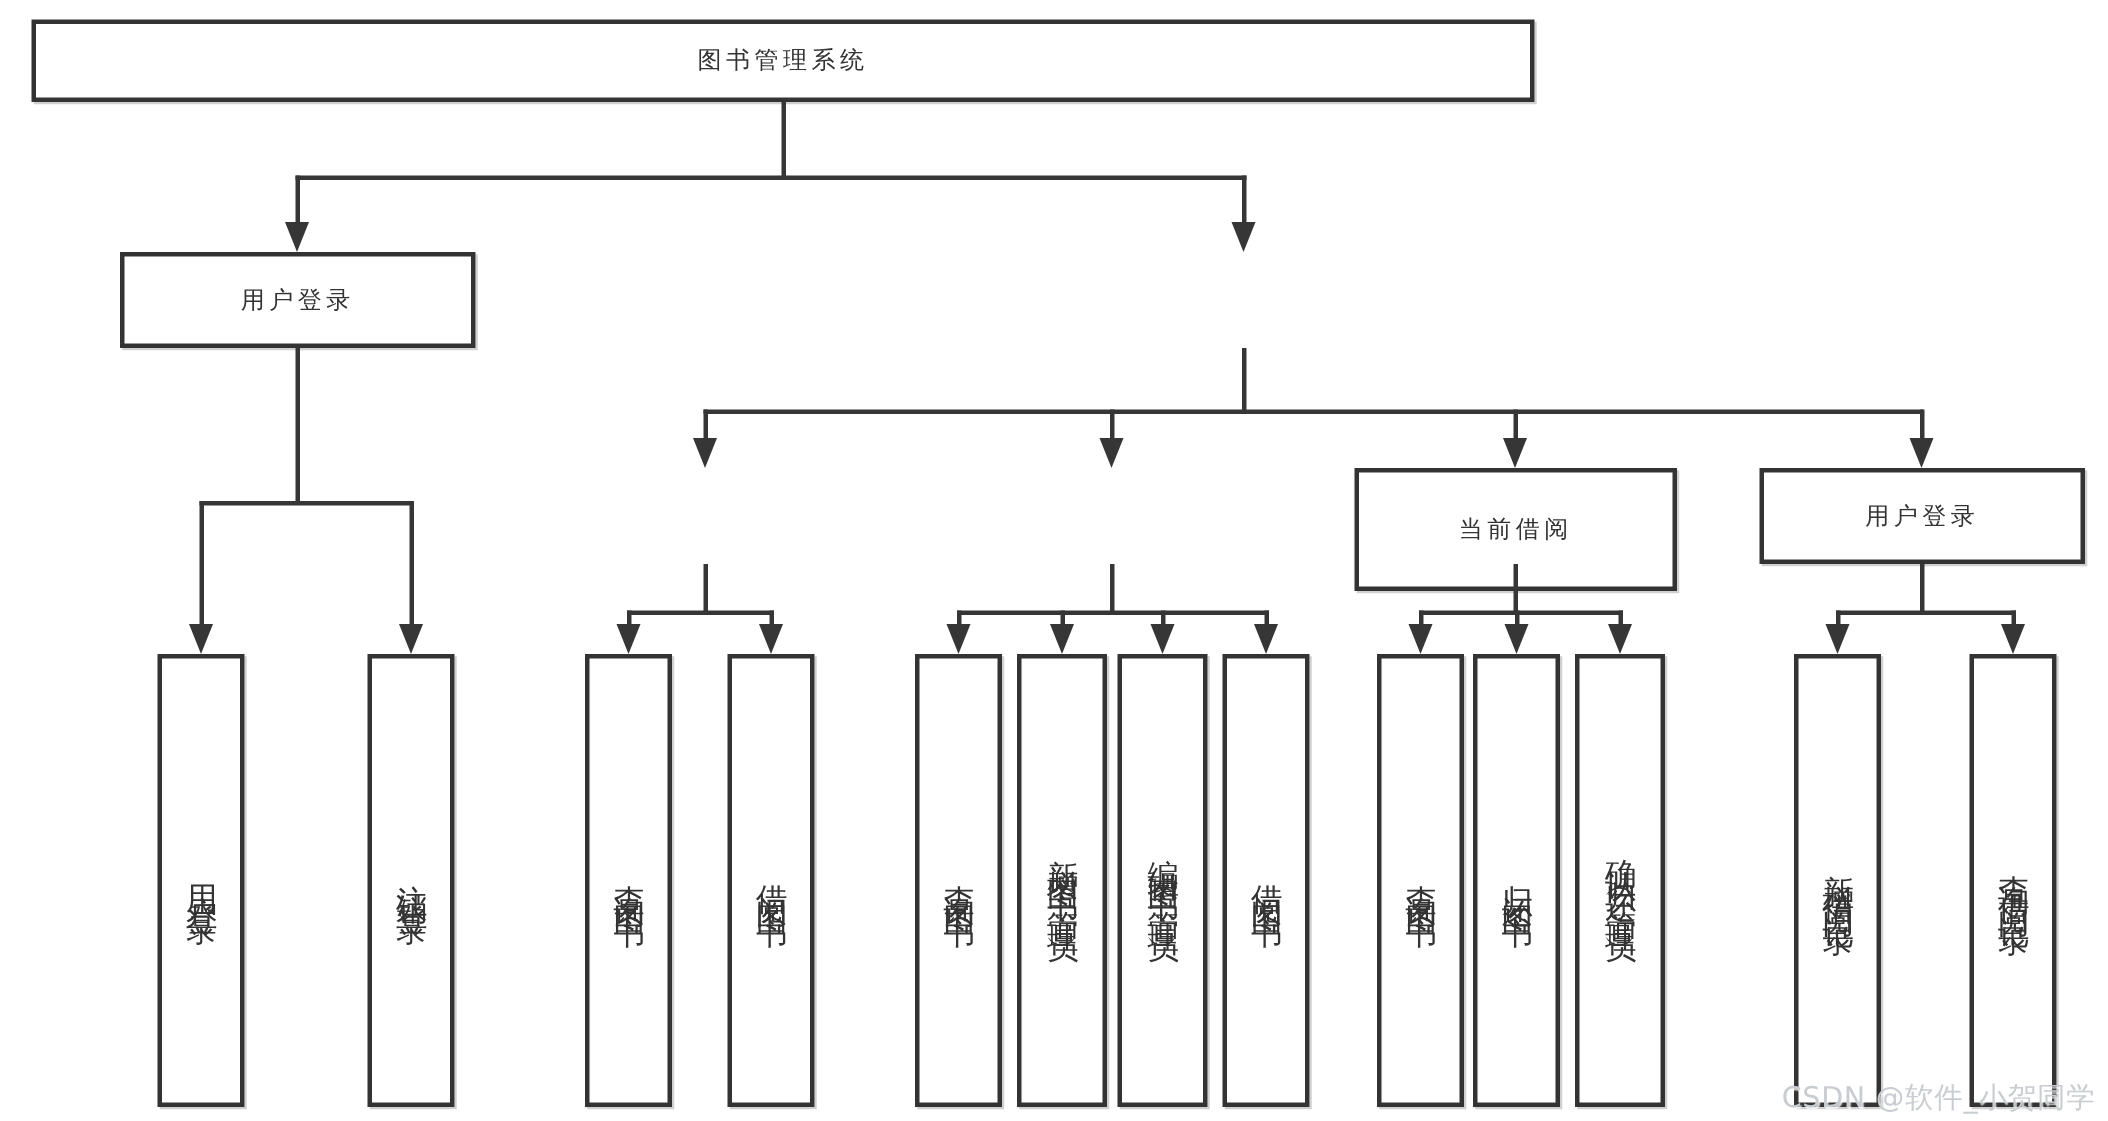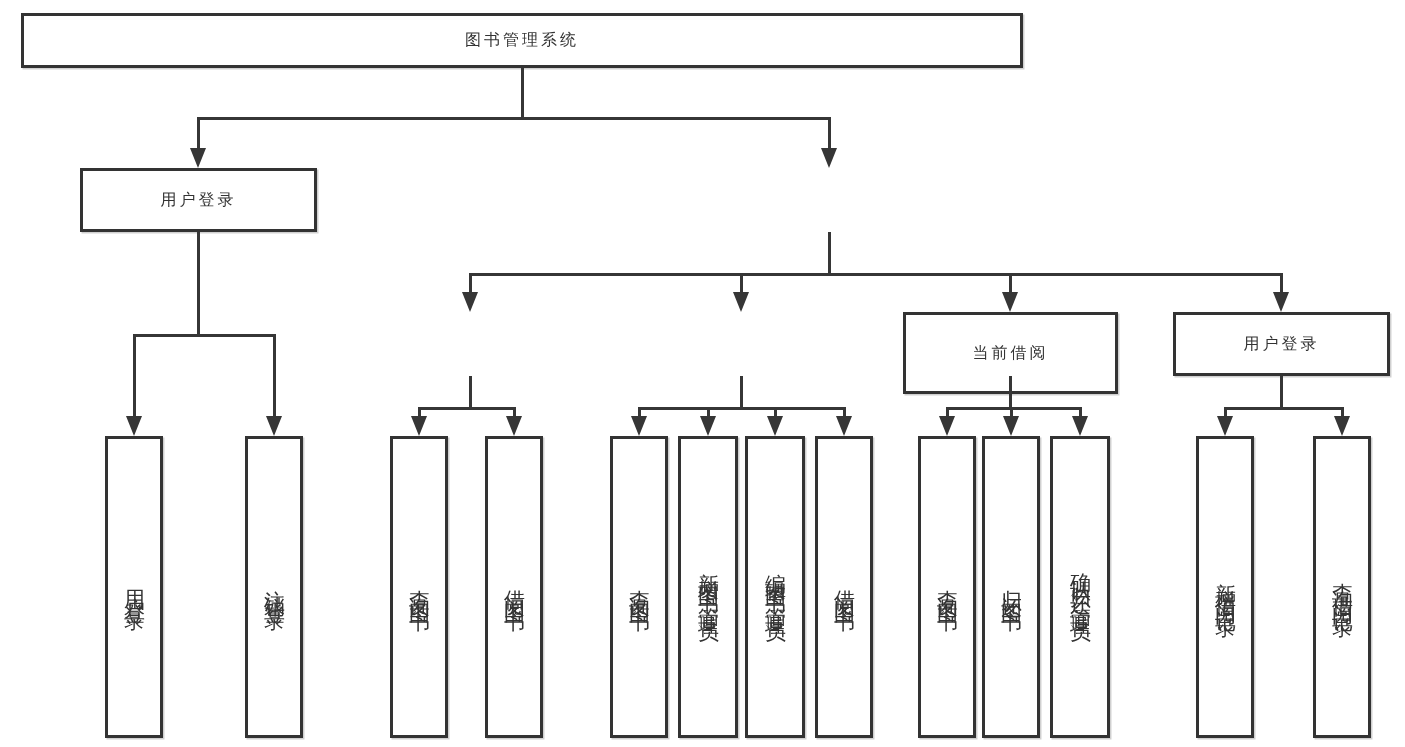--- a/index.html
+++ b/index.html
@@ -118,14 +118,15 @@
   <div class="ahead" style="left:631px;top:416px"></div>
   <div class="ahead" style="left:700px;top:416px"></div>
   <div class="ahead" style="left:767px;top:416px"></div>
   <div class="ahead" style="left:836px;top:416px"></div>
   <div class="ahead" style="left:939px;top:416px"></div>
   <div class="ahead" style="left:1003px;top:416px"></div>
   <div class="ahead" style="left:1072px;top:416px"></div>
   <div class="ahead" style="left:1217px;top:416px"></div>
   <div class="ahead" style="left:1334px;top:416px"></div>
 
+  <div class="watermark">CSDN @软件_小贺同学</div>
 
 </div>
 
 </body></html>

